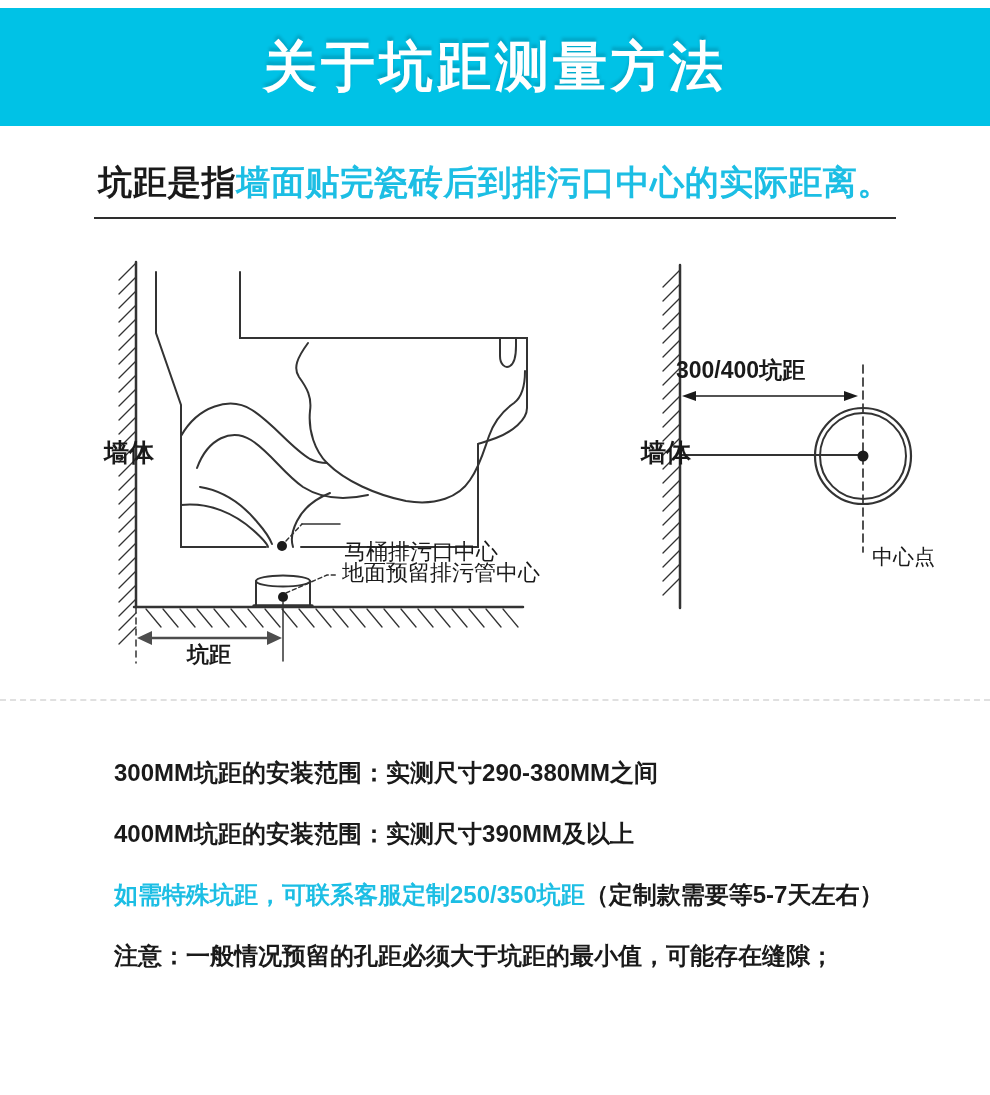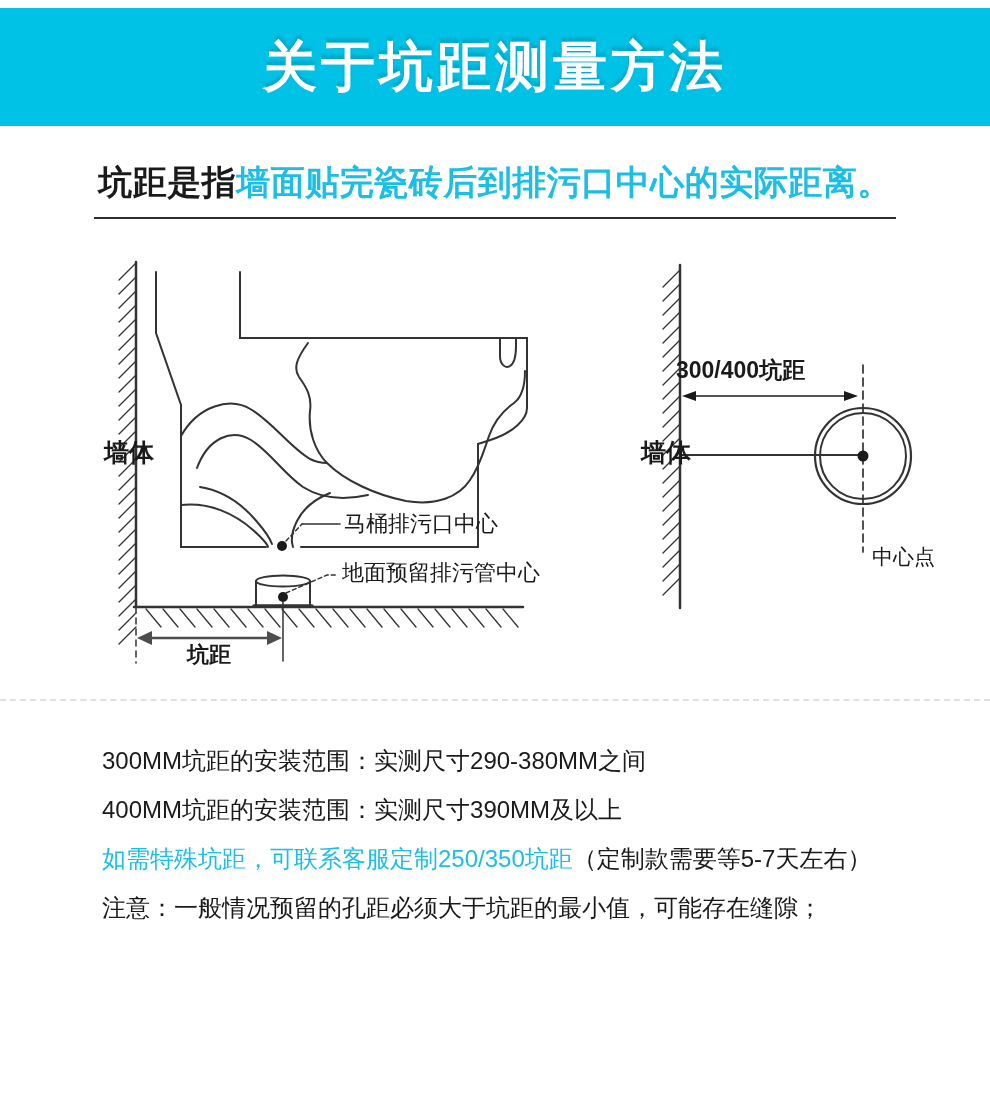--- a/index.html
+++ b/index.html
@@ -29,21 +29,21 @@
   .dlabel{position:absolute;white-space:nowrap;line-height:1;}
   .wall-label{font-size:25px;font-weight:bold;margin-left:47px;}
   .small-label{font-size:22px;}
   .kangju-label{font-size:22px;font-weight:600;}
   .dist-label{font-size:23px;font-weight:600;}
   .center-label{font-size:21px;}
   
   .divider{position:absolute;left:0;top:699px;width:990px;border-top:2px dashed #e0e0e0;}
   
   .notes{position:absolute;left:98px;top:734px;width:860px;}
-  .notes p{margin:4px;font-size:24px;line-height:45px;white-space:nowrap;}
+  .notes p{margin:16px;font-size:24px;line-height:45px;white-space:nowrap;font-weight:bold;}
   .notes .dark{color:#1a1a1a;}
   .notes .cyan{color:var(--cyan,#1CBEE4);}
 </style>
 </head>
 <body>
 
 <div class="page">
 
   <div class="banner">
     <h1>关于坑距测量方法</h1>
@@ -95,21 +95,21 @@
       <path d="M692,396 H848" stroke-width="1.7" stroke="#1a1a1a"></path>
       <polygon points="682,396 696,391 696,401" fill="#1a1a1a" stroke="none"></polygon>
       <polygon points="858,396 844,391 844,401" fill="#1a1a1a" stroke="none"></polygon>
       <circle cx="863" cy="456" r="48" stroke-width="2.2"></circle>
       <circle cx="863" cy="456" r="43"></circle>
       <circle cx="863" cy="456" r="5.5" fill="#1a1a1a" stroke="none"></circle>
     </g>
   </svg>
 
   <div class="dlabel wall-label" style="left:57px;top:440px">墙体</div>
-  <div class="dlabel small-label" style="left:344px;top:513px">马桶排污口中心</div>
+  <div class="dlabel small-label" style="left:344px;top:541px">马桶排污口中心</div>
   <div class="dlabel small-label" style="left:342px;top:562px">地面预留排污管中心</div>
   <div class="dlabel kangju-label" style="left:187px;top:644px">坑距</div>
   <div class="dlabel wall-label" style="left:594px;top:440px">墙体</div>
   <div class="dlabel dist-label" style="left:676px;top:359px">300/400坑距</div>
   <div class="dlabel center-label" style="left:872px;top:546px">中心点</div>
 
   <div class="divider"></div>
 
   <div class="notes">
       <p><span class="dark">300MM坑距的安装范围：实测尺寸290-380MM之间</span></p>

